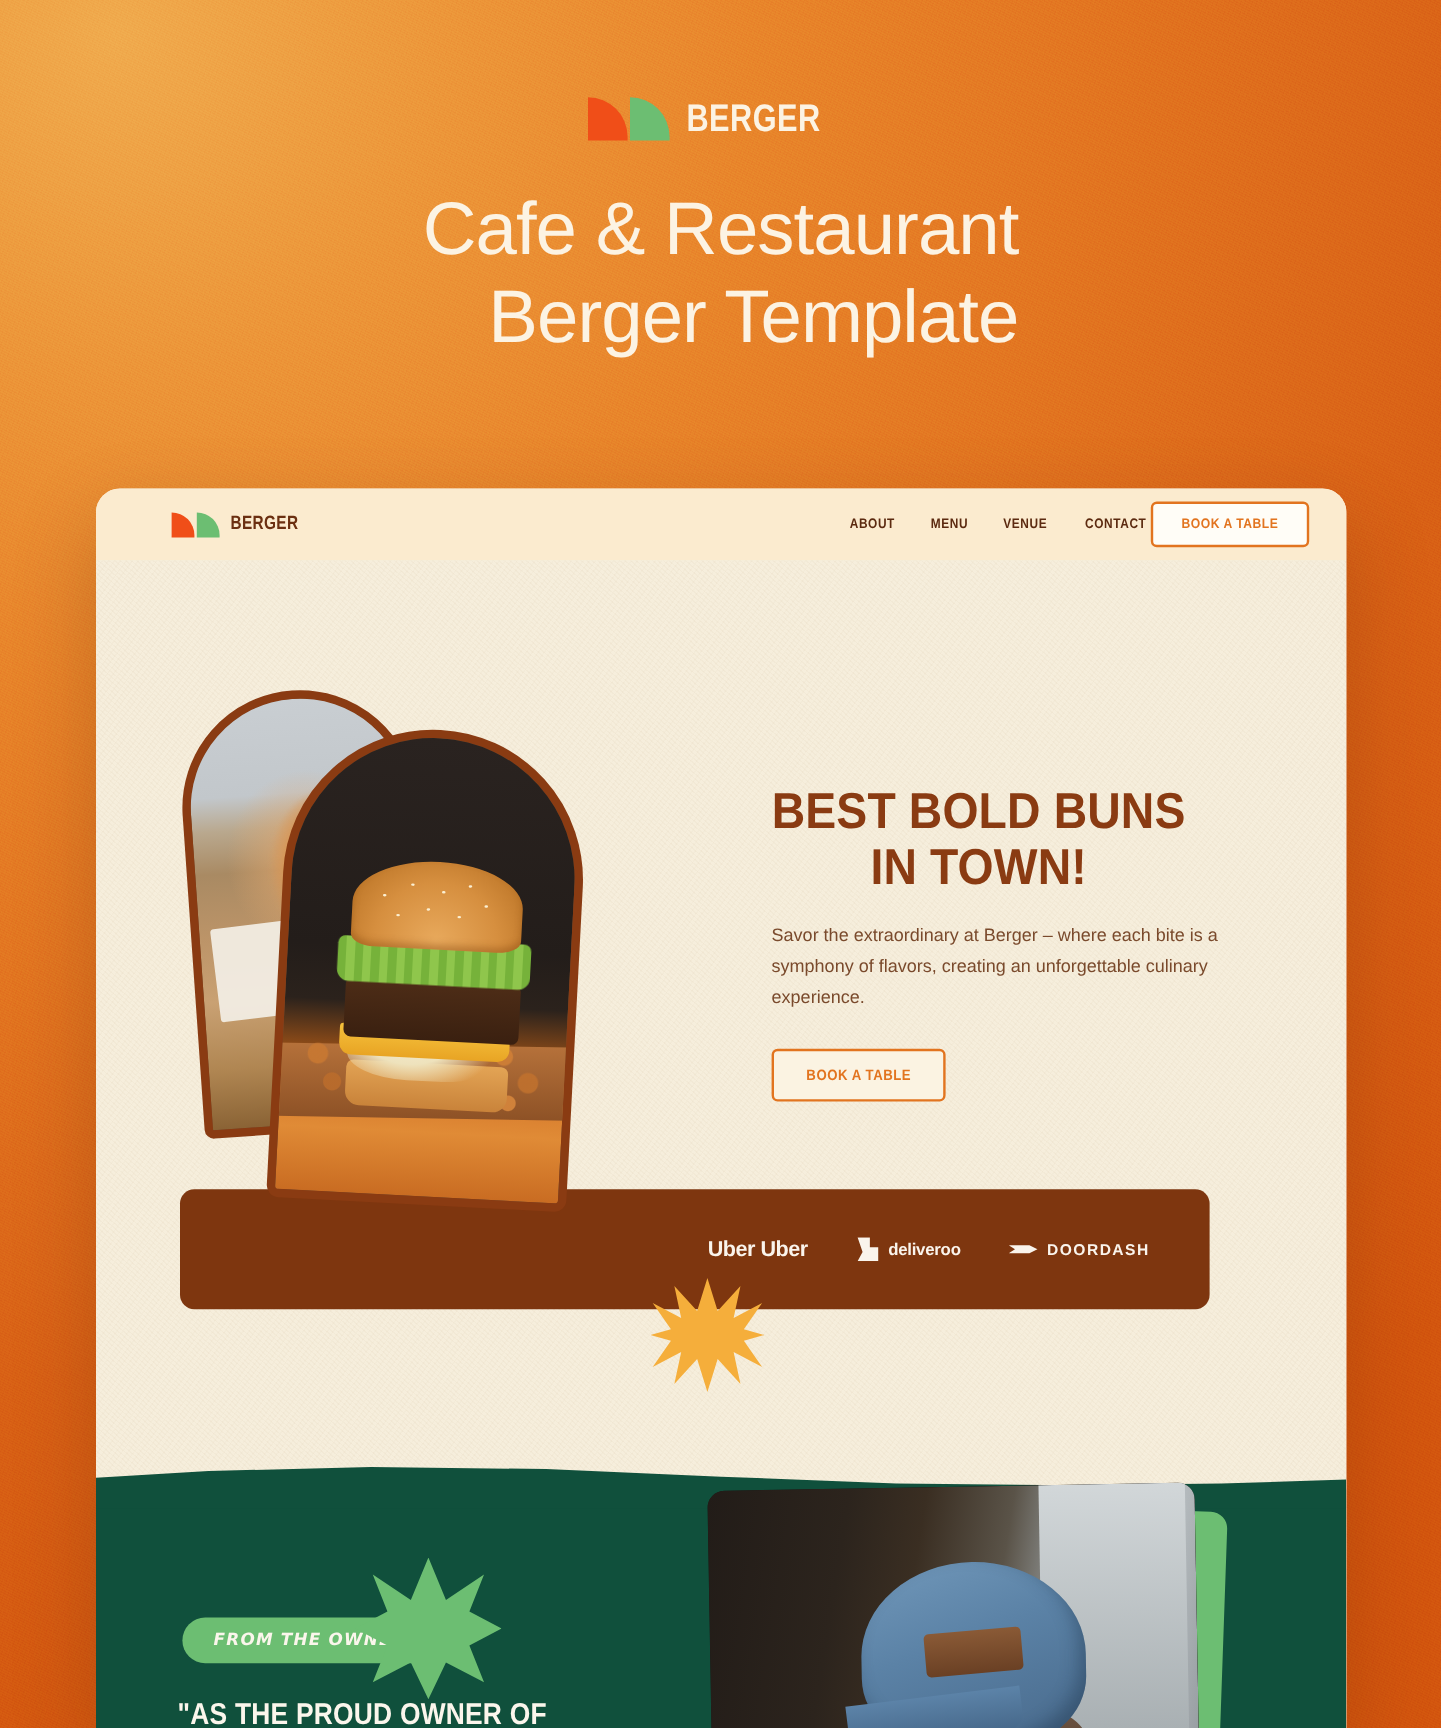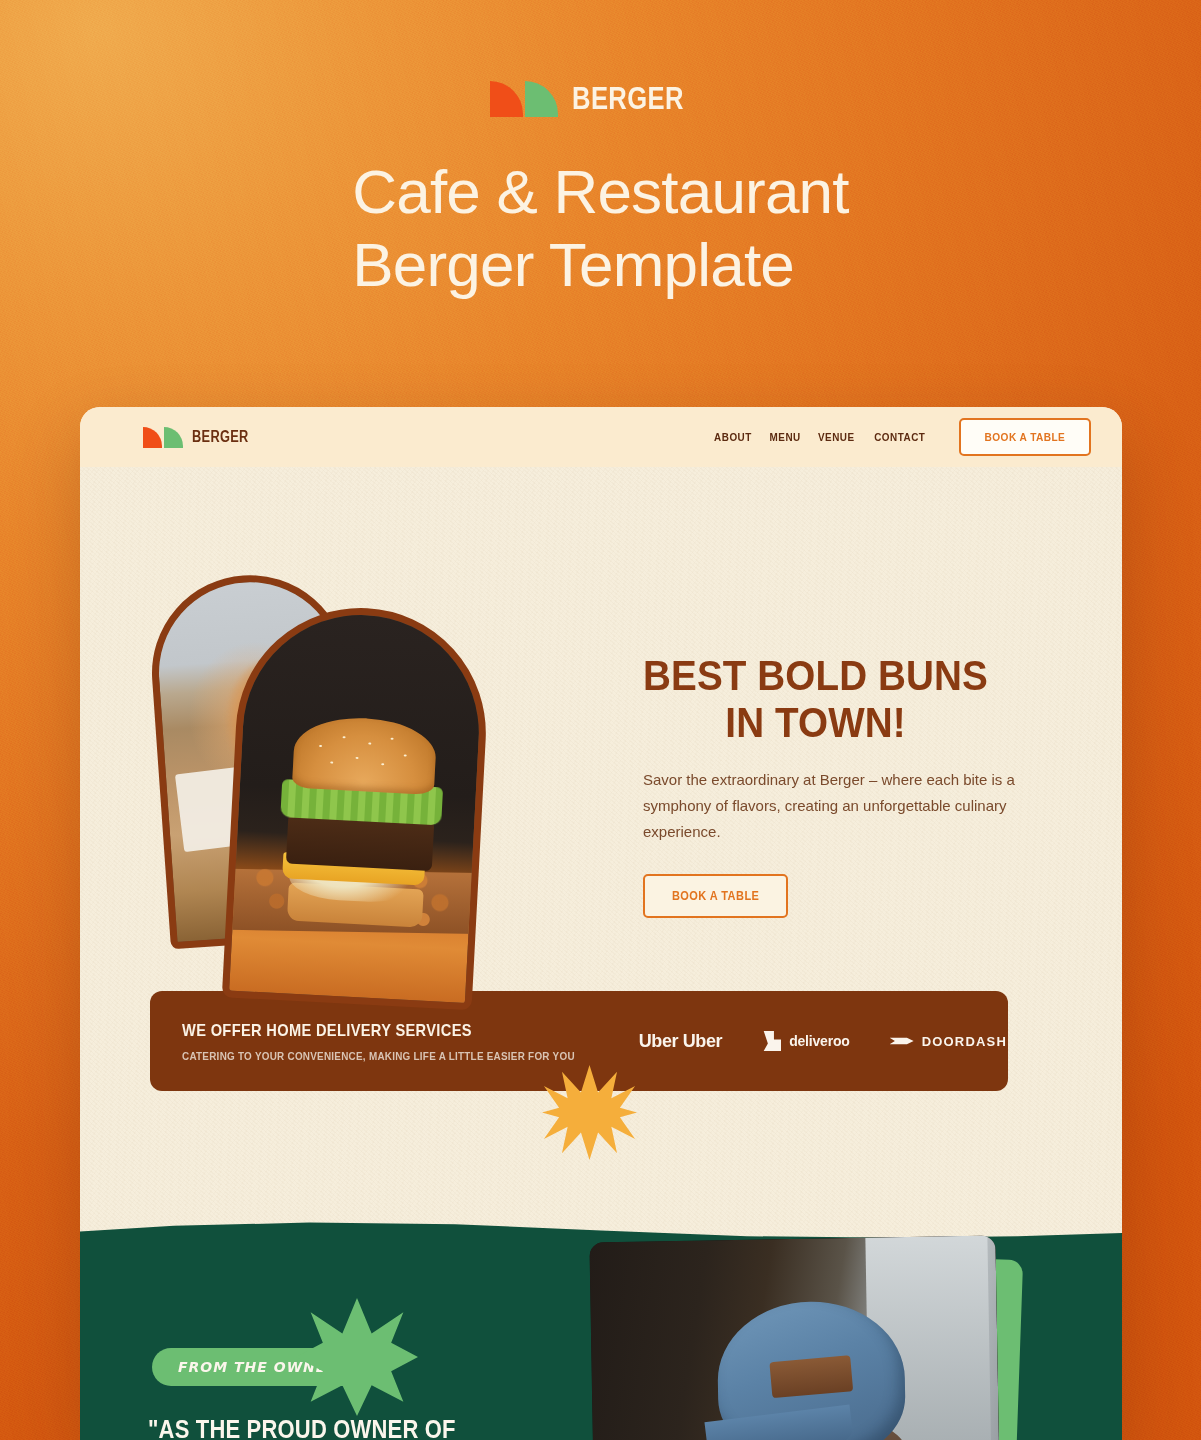--- a/index.html
+++ b/index.html
@@ -49,21 +49,21 @@
     font-size:32px;
     letter-spacing:.5px;
     color:#FCF3E3;
     transform: scaleX(.80);
     transform-origin:left center;
     white-space:nowrap;
   }
 
   .hero-title {
     margin-top:38px;
-    text-align:left;
+    text-align:right;
     color:#FCF3E3;
     font-size:62px;
     line-height:1.18;
     font-weight:400;
     letter-spacing:-.8px;
   }
   .hero-title .ln { display:block; }
 
   
   .site-card {
@@ -90,22 +90,21 @@
   .nav-q { width:19px; height:21px; border-radius:0 20px 0 0; }
   .nav-q.red { background:#F04E18; }
   .nav-q.green { background:#6CBE72; }
   .nav-word {
     font-weight:bold; font-size:16px; color:#6B2F11;
     transform:scaleX(.8); transform-origin:left center;
     letter-spacing:.4px; white-space:nowrap;
   }
   .nav-links {
     margin-left:auto;
-    display:flex; align-items:center; gap:12px;
-    margin-right:30px;
+    display:flex; align-items:center; gap:24px;
   }
   .nav-link {
     font-size:11.5px; font-weight:bold; color:#5C2A10;
     letter-spacing:.6px; transform:scaleX(.86);
     text-decoration:none; white-space:nowrap;
     cursor:pointer;
   }
   .nav-cta {
     border:2.5px solid #E2741F;
     background:#FFFDF7;
@@ -477,24 +476,20 @@
         <span class="ln">BEST BOLD BUNS</span>
         <span class="ln">IN TOWN!</span>
       </h2>
       <p class="hero-para">Savor the extraordinary at Berger – where each bite is a symphony of flavors, creating an unforgettable culinary experience.</p>
       <button class="hero-btn">
         <span>BOOK A TABLE</span>
       </button>
     </div>
 
     <section class="delivery">
-      <div class="delivery-left">
-        <div class="delivery-h">WE OFFER HOME DELIVERY SERVICES</div>
-        <div class="delivery-sub">CATERING TO YOUR CONVENIENCE, MAKING LIFE A LITTLE EASIER FOR YOU</div>
-      </div>
       <div class="delivery-logos">
         <div class="dl">
           <span class="dl-uber">Uber Uber</span>
         </div>
         <div class="dl">
           <span class="ico-roo"></span>
           <span class="dl-deliveroo">deliveroo</span>
         </div>
         <div class="dl">
           <span class="ico-dash"></span>

